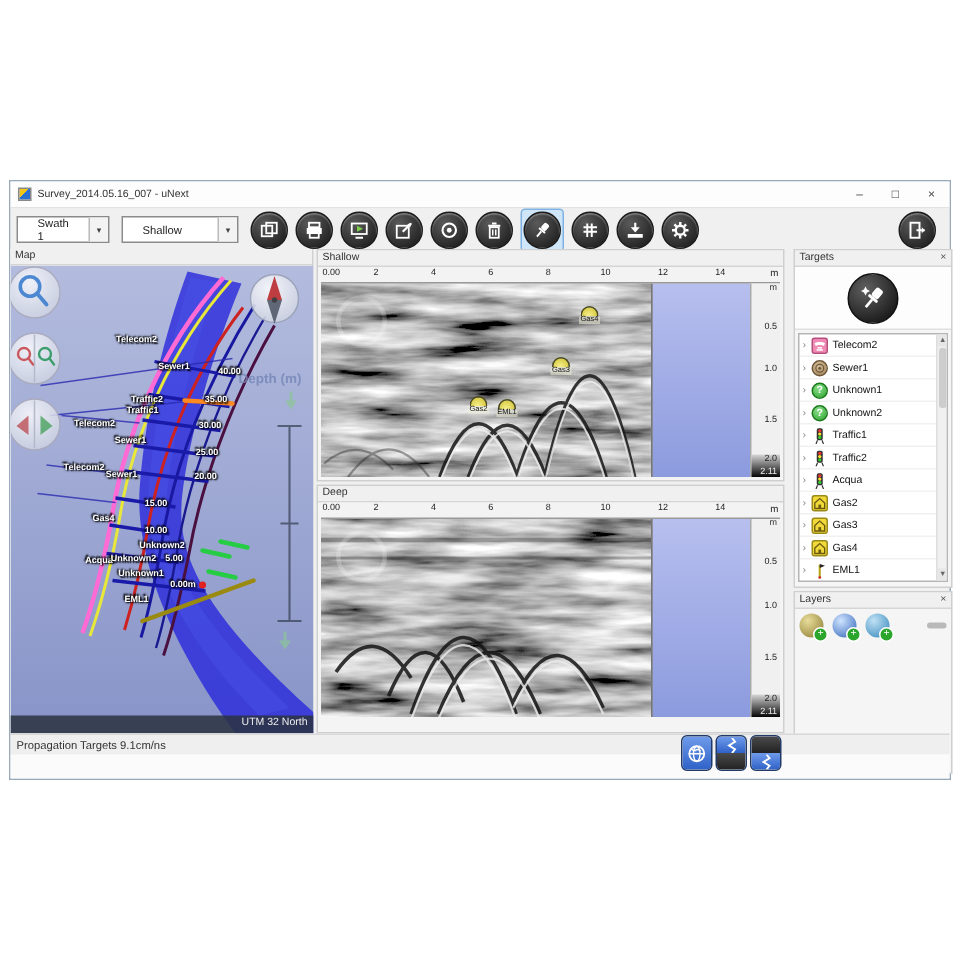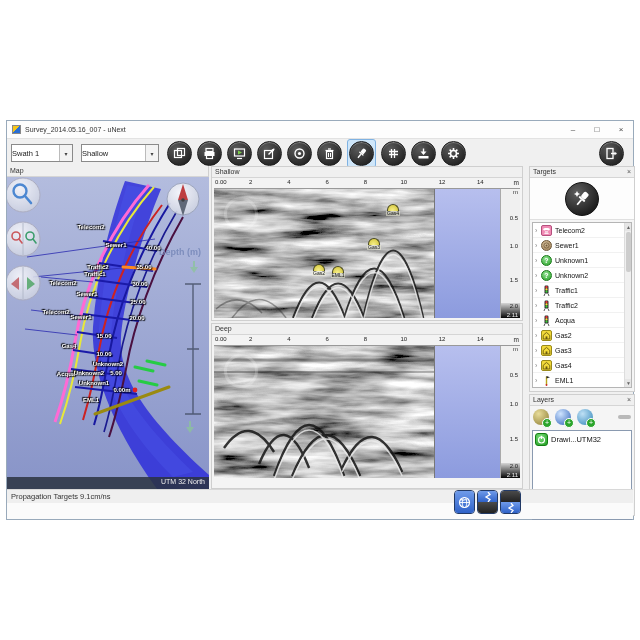--- a/index.html
+++ b/index.html
@@ -9,21 +9,21 @@
   
   .titlebar { position:absolute; left:0; top:0; right:0; height:18px; background:#fdfdfd; border-bottom:1px solid #e2e2e2; display:flex; align-items:center; }
   .appicon { width:9px; height:9px; margin:0 4px 0 5px; background:linear-gradient(135deg,#f5c518 0 45%,#2a6fd4 45% 100%); border:1px solid #888; }
   .wtitle { font-size:7px; color:#333; flex:1; }
   .wbtns { display:flex; height:100%; }
   .wbtn { width:24px; height:100%; font-size:8px; color:#444; display:flex; align-items:center; justify-content:center; cursor:default; }
 
   
   .toolbar { position:absolute; left:0; top:18px; right:0; height:28px; background:#f0f0f0; display:flex; align-items:center; padding-left:4px; }
   .dropdown { height:18px; background:#fff; border:1px solid #8a8a8a; display:flex; align-items:center; font-size:7.5px; color:#222; margin-right:8px; }
-  .dropdown .ddval { padding:0 0; flex:1; }
+  .dropdown .ddval { padding:0 13px; flex:1; }
   .dd-arrow { width:13px; height:100%; border-left:1px solid #bbb; display:flex; align-items:center; justify-content:center; font-size:6px; color:#444; background:#f3f3f3; }
   .dd-swath { width:62px; } .dd-profile { width:78px; }
   .tbtn { width:25px; height:25px; border-radius:50%; border:1px solid #1c1c1c; background:radial-gradient(circle at 35% 30%,#5a5a5a,#262626 75%); display:flex; align-items:center; justify-content:center; margin-right:5px; box-shadow:inset 0 1px 1px rgba(255,255,255,.35); cursor:pointer; }
   .tbtn svg { display:block; }
   .tbtn-wrap { margin-right:5px; }
   .tbtn-wrap .tbtn { margin-right:0; }
   .tbtn-active { background:#cfe6f9; border:1px solid #7fb2e2; border-radius:3px; padding:1px; }
   .tbtn-exit { position:absolute; right:4px; top:2px; }
 
   
@@ -616,31 +616,20 @@
     <div class="phead">
       <span>Layers</span>
       <span class="px">×</span>
     </div>
     <div class="laytools">
       <span class="globe g1"></span>
       <span class="globe g2"></span>
       <span class="globe g3"></span>
       <span class="minusbtn"></span>
     </div>
-    <div class="llist">
-      <div class="lrow">
-        <span class="powicon">
-            <svg width="9" height="9" viewBox="0 0 9 9">
-              <circle cx="4.5" cy="5" r="3" fill="none" stroke="#fff" stroke-width="1.1"></circle>
-              <path d="M4.5,0.8 V4" stroke="#fff" stroke-width="1.3"></path>
-            </svg>
-          </span>
-        <span class="llabel">Drawi...UTM32</span>
-      </div>
-    </div>
   </div>
 
   <div class="statusbar">
     <span>Propagation Targets 9.1cm/ns</span>
   </div>
   <div class="belowbar"></div>
 
   <div class="viewbtns">
     <button class="vbtn">
       <span class="vfull">

